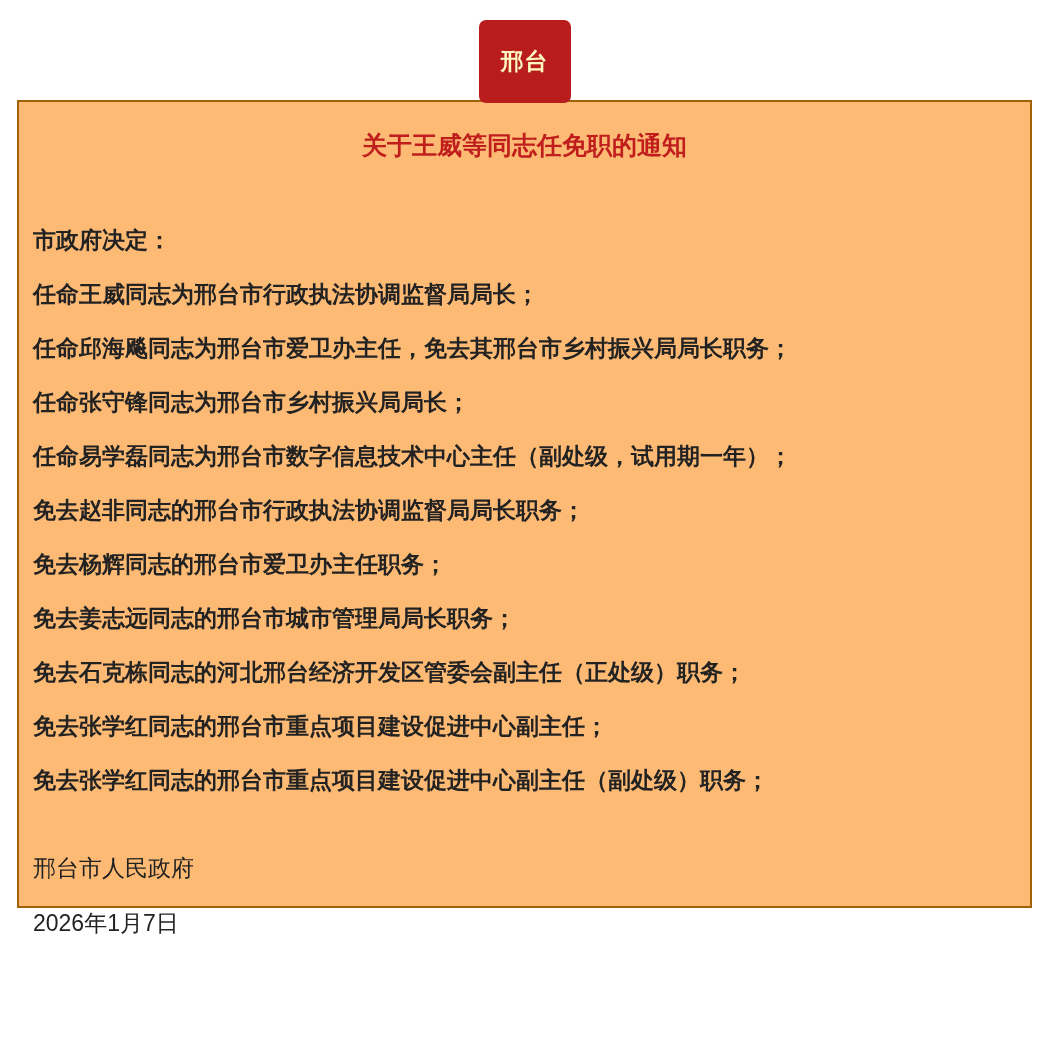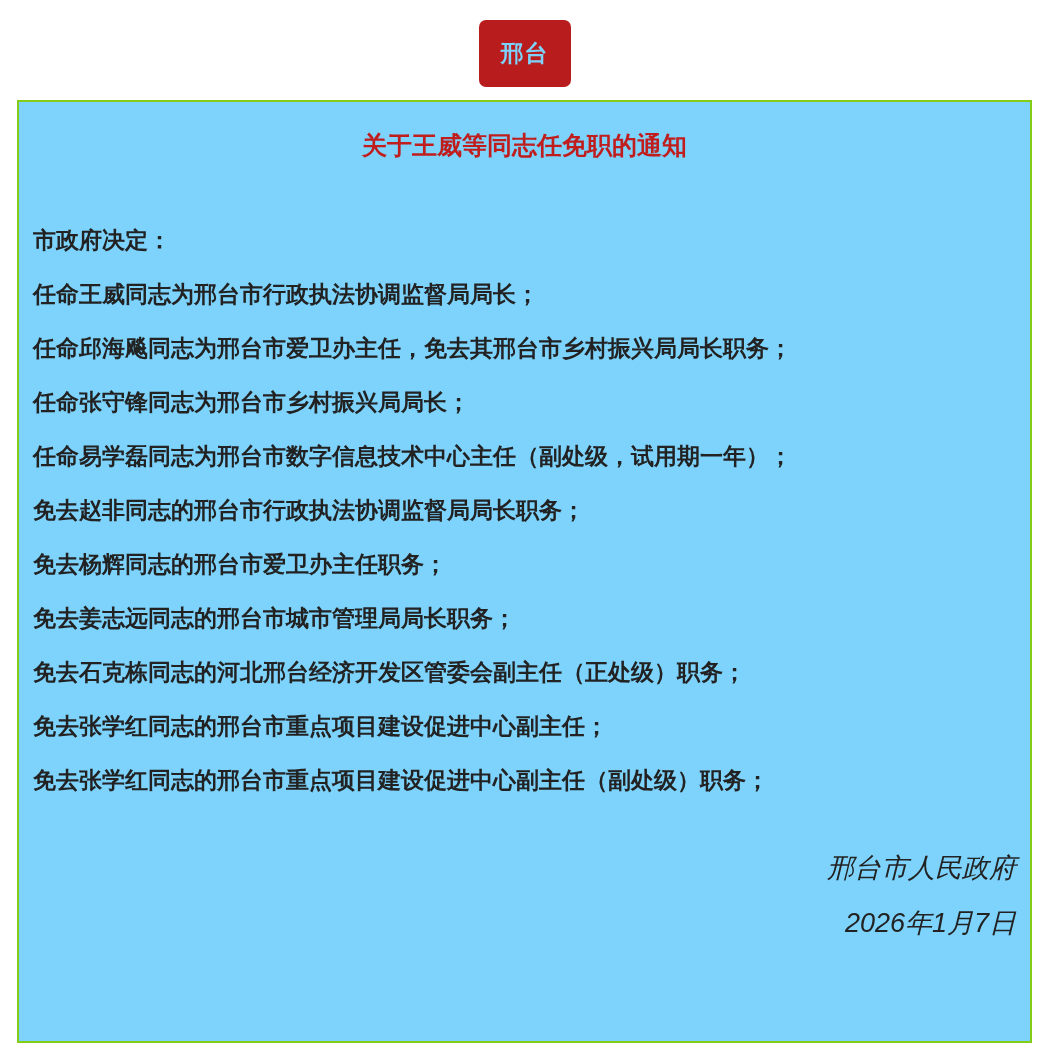--- a/index.html
+++ b/index.html
@@ -14,60 +14,58 @@
     overflow: hidden;
   }
   .badge-row {
     text-align: center;
     padding-top: 20px;
     height: 49px;
   }
   .badge {
     display: inline-block;
     background: #b91c1c;
-    color: #7dd3fc;
+    color: #fef9c3;
     font-weight: bold;
     font-size: 23px;
     line-height: 27px;
-    padding: 20px 22px;
+    padding: 28px 22px;
     border-radius: 7px;
     letter-spacing: 1px;
   }
   .notice-box {
     box-sizing: border-box;
     margin: 31px 17px 0 17px;
     width: 1015px;
-    height: 943px;
-    border: 2px solid #84cc16;
-    background: #7dd3fc;
+    height: 808px;
+    border: 2px solid #a16207;
+    background: #fdba74;
     padding: 26px 14px 24px 14px;
   }
   .notice-title {
     margin: 0 0 62px 0;
     text-align: center;
     color: #c01d1d;
     font-size: 25px;
     font-weight: bold;
     line-height: 34px;
   }
   .para {
     margin: 0 0 22px 0;
     color: #222222;
     font-size: 23px;
     line-height: 32px;
     text-align: left;
     font-weight: bold;
   }
   .sig {
-    text-align: right;
     color: #222222;
-    font-size: 27px;
+    font-size: 23px;
     line-height: 32px;
     margin: 56px 0 0 0;
-    font-style: italic;
   }
   .sig.date {
     margin: 23px 0 12px 0;
   }
 </style>
 </head>
 <body>
 
 <div class="page">
 

